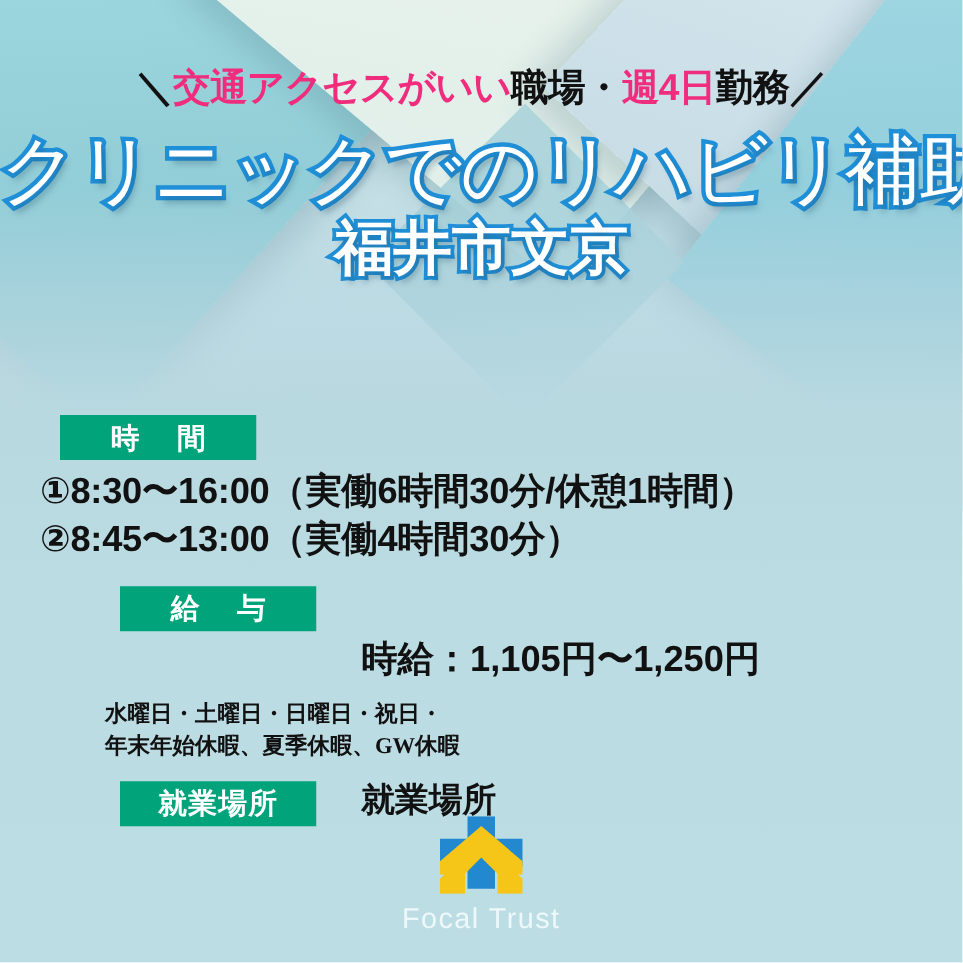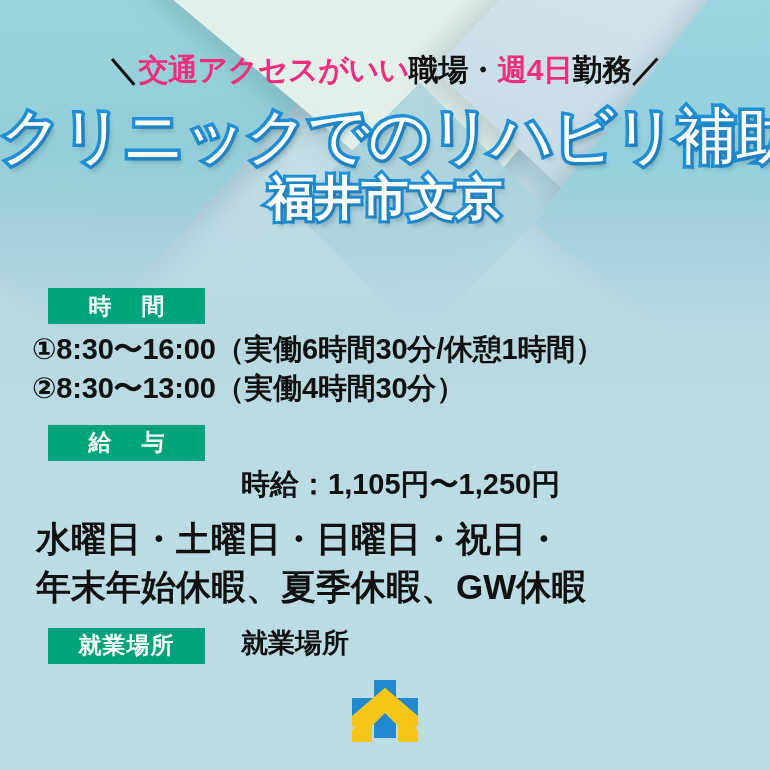--- a/index.html
+++ b/index.html
@@ -198,37 +198,37 @@
 
   .value {
     font-size: 28px;
     font-weight: 700;
     color: #111111;
     line-height: 1.32;
     white-space: pre-line;
   }
 
   
-  .row-time { display: block; }
+  .row-time { display: block; margin-top: 44px; }
   .row-time .value {
     margin-left: 32px;
     margin-top: 6px;
     font-size: 29px;
     letter-spacing: -0.2px;
     line-height: 1.36;
   }
 
   
-  .row-inline { margin-top: 16px; }
+  .row-inline { margin-top: 16px; padding-left: 48px; }
   .row-inline .value {
     margin-left: 36px;
     margin-top: -2px;
   }
   .row-wage .value { font-size: 29px; margin-top: 40px; }
-  .row-off  .value { font-size: 35px; line-height: 1.38; margin-top: -4px; }
+  .row-off  .value { font-size: 18px; line-height: 1.38; margin-top: -4px; font-family: Liberation Serif, serif; }
   .row-place .value { font-size: 27px; }
 
   
   .footer {
     position: absolute;
     left: 0;
     right: 0;
     bottom: 22px;
     text-align: center;
   }
@@ -272,21 +272,21 @@
       <span class="headline-line2">福井市文京</span>
     </div>
 
     <div class="info">
 
       <div class="row row-time">
         <div class="label">
           <span class="label-inner gap-wide">時間</span>
         </div>
         <div class="value">①8:30〜16:00（実働6時間30分/休憩1時間）
-②8:30〜13:00（実働4時間30分）</div>
+②8:45〜13:00（実働4時間30分）</div>
       </div>
 
       <div class="row row-inline row-wage">
         <div class="label">
           <span class="label-inner gap-wide">給与</span>
         </div>
         <div class="value">時給：1,105円〜1,250円</div>
       </div>
 
       <div class="row row-inline row-off">
@@ -304,16 +304,17 @@
     </div>
 
     <div class="footer">
       <svg class="logo-mark" viewBox="0 0 74 62">
 
         <path d="M26 0 H48 V18 H70 V40 H48 V58 H26 V40 H4 V18 H26 Z" fill="#2289d0"></path>
 
         <path d="M37 18 L70 50 V62 H50 V46 L37 33 L24 46 V62 H4 V50 Z" fill="#f5c518"></path>
         <path d="M37 18 L70 50 V62 H50 V46 L37 33 L24 46 V62 H4 V50 Z" fill="#f5c518" transform="translate(0,-8) scale(1,0.88)"></path>
       </svg>
+      <div class="logo-text">Focal Trust</div>
     </div>
 
   </div>
 </div>
 
 </body></html>

